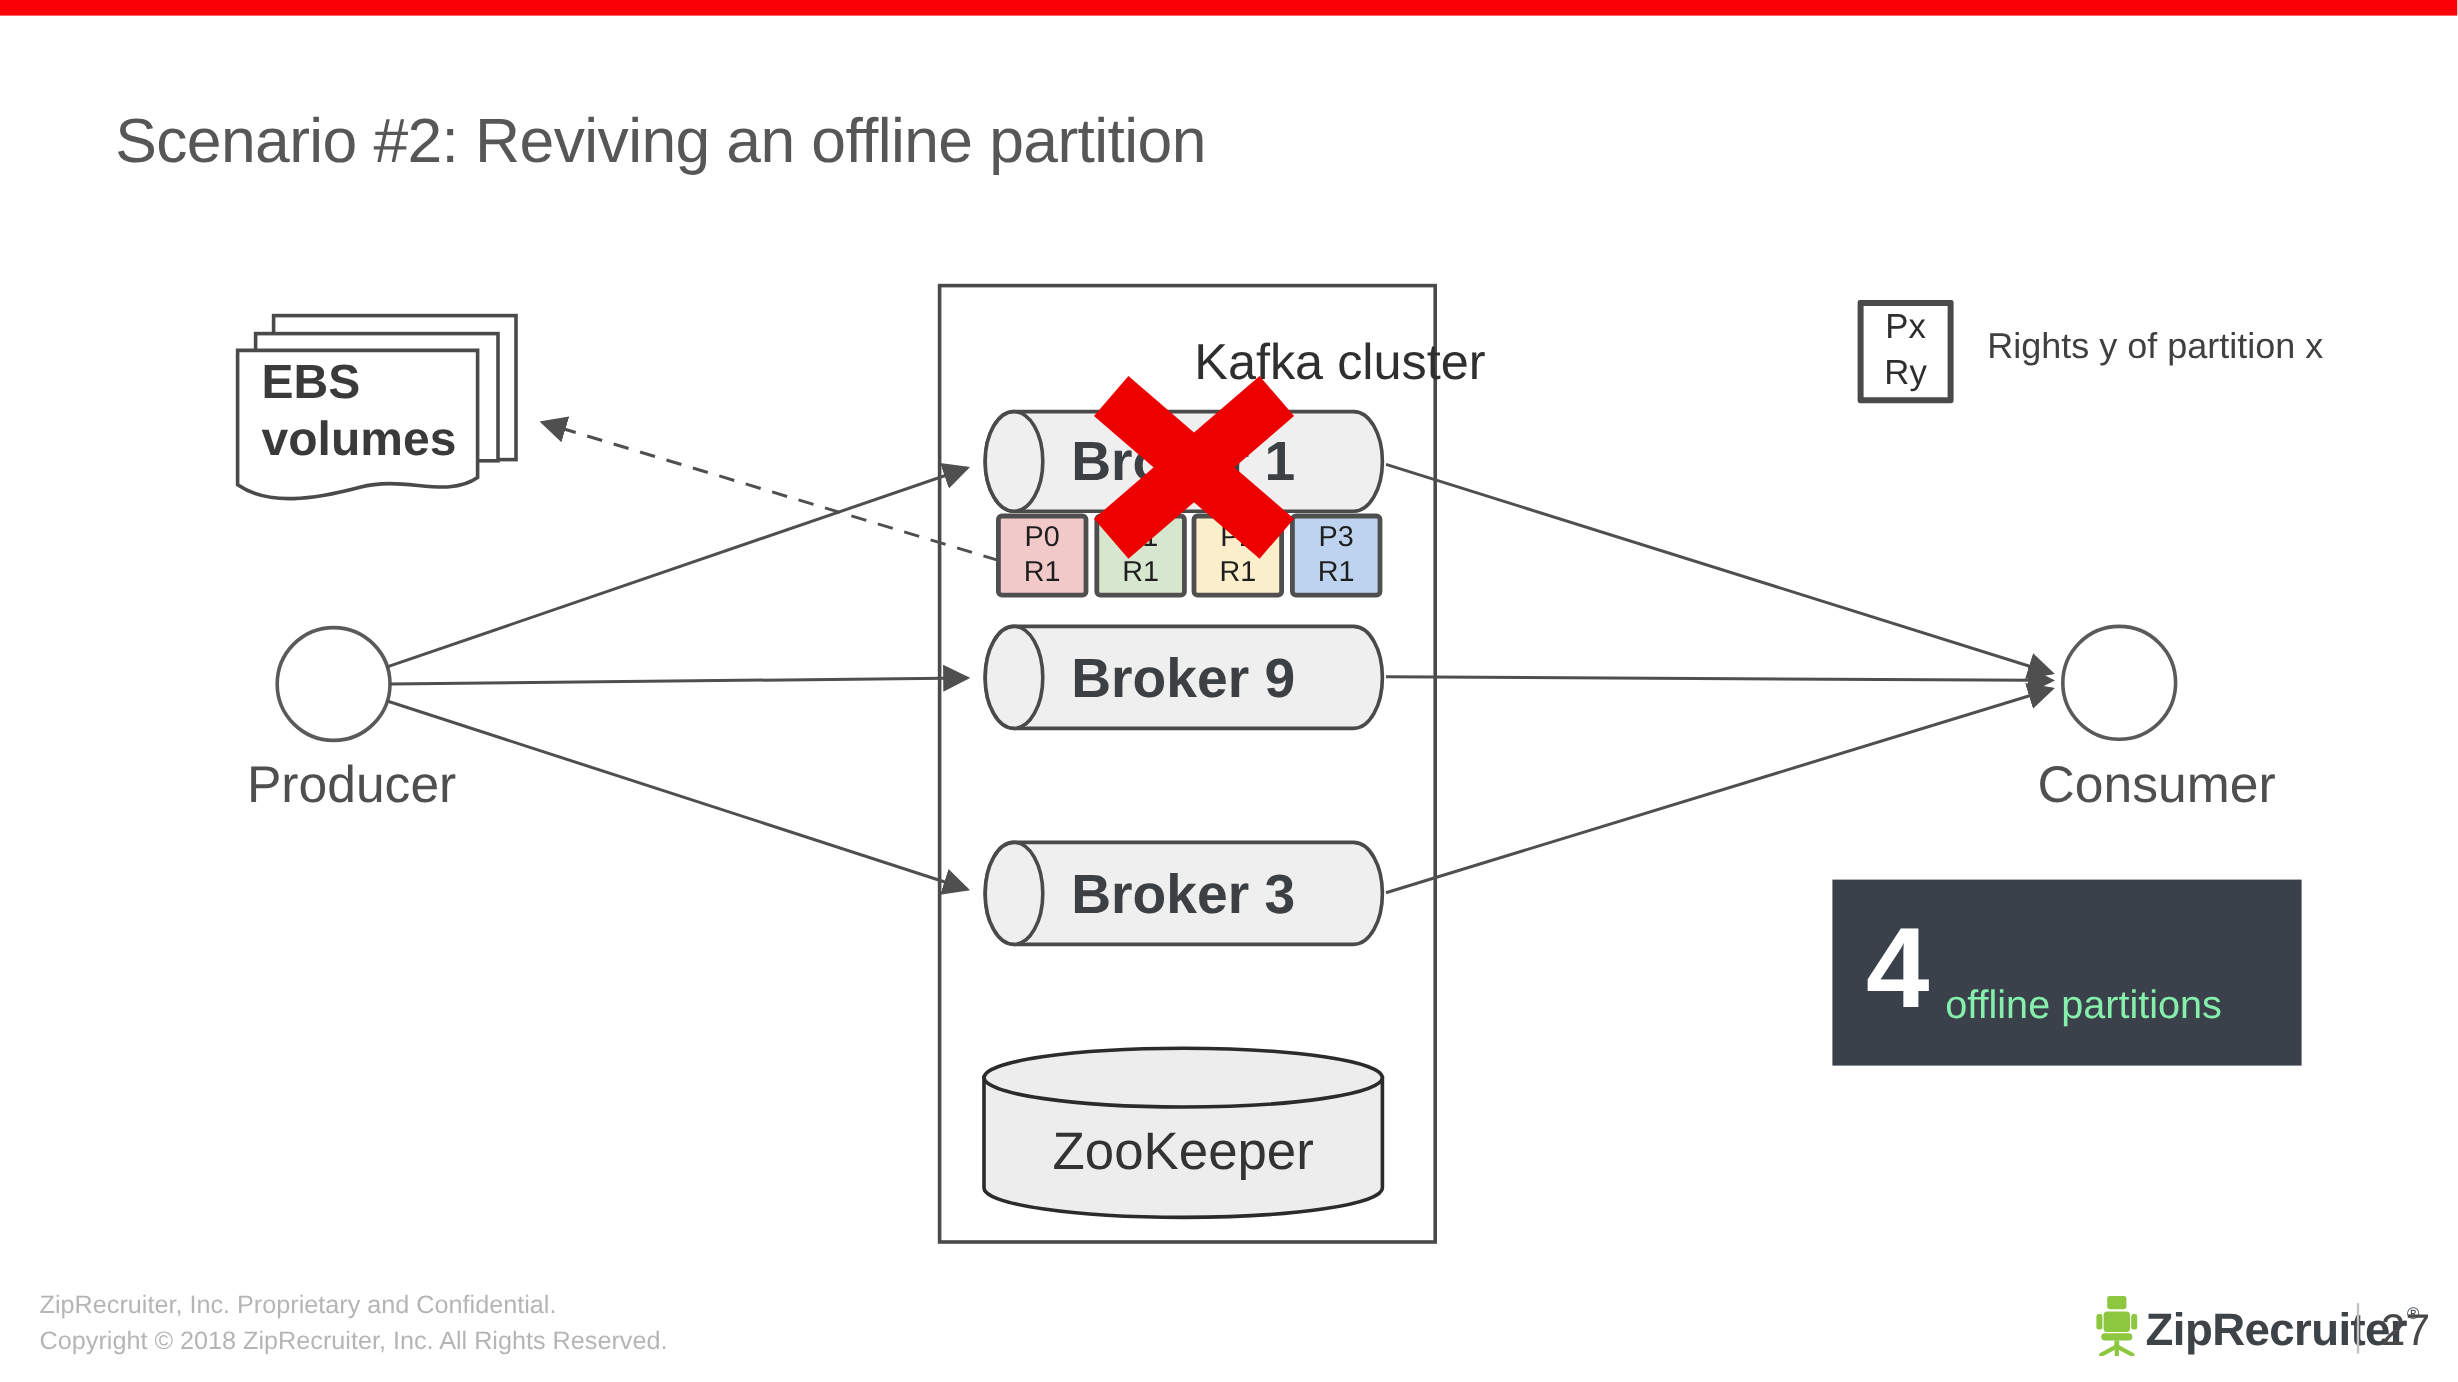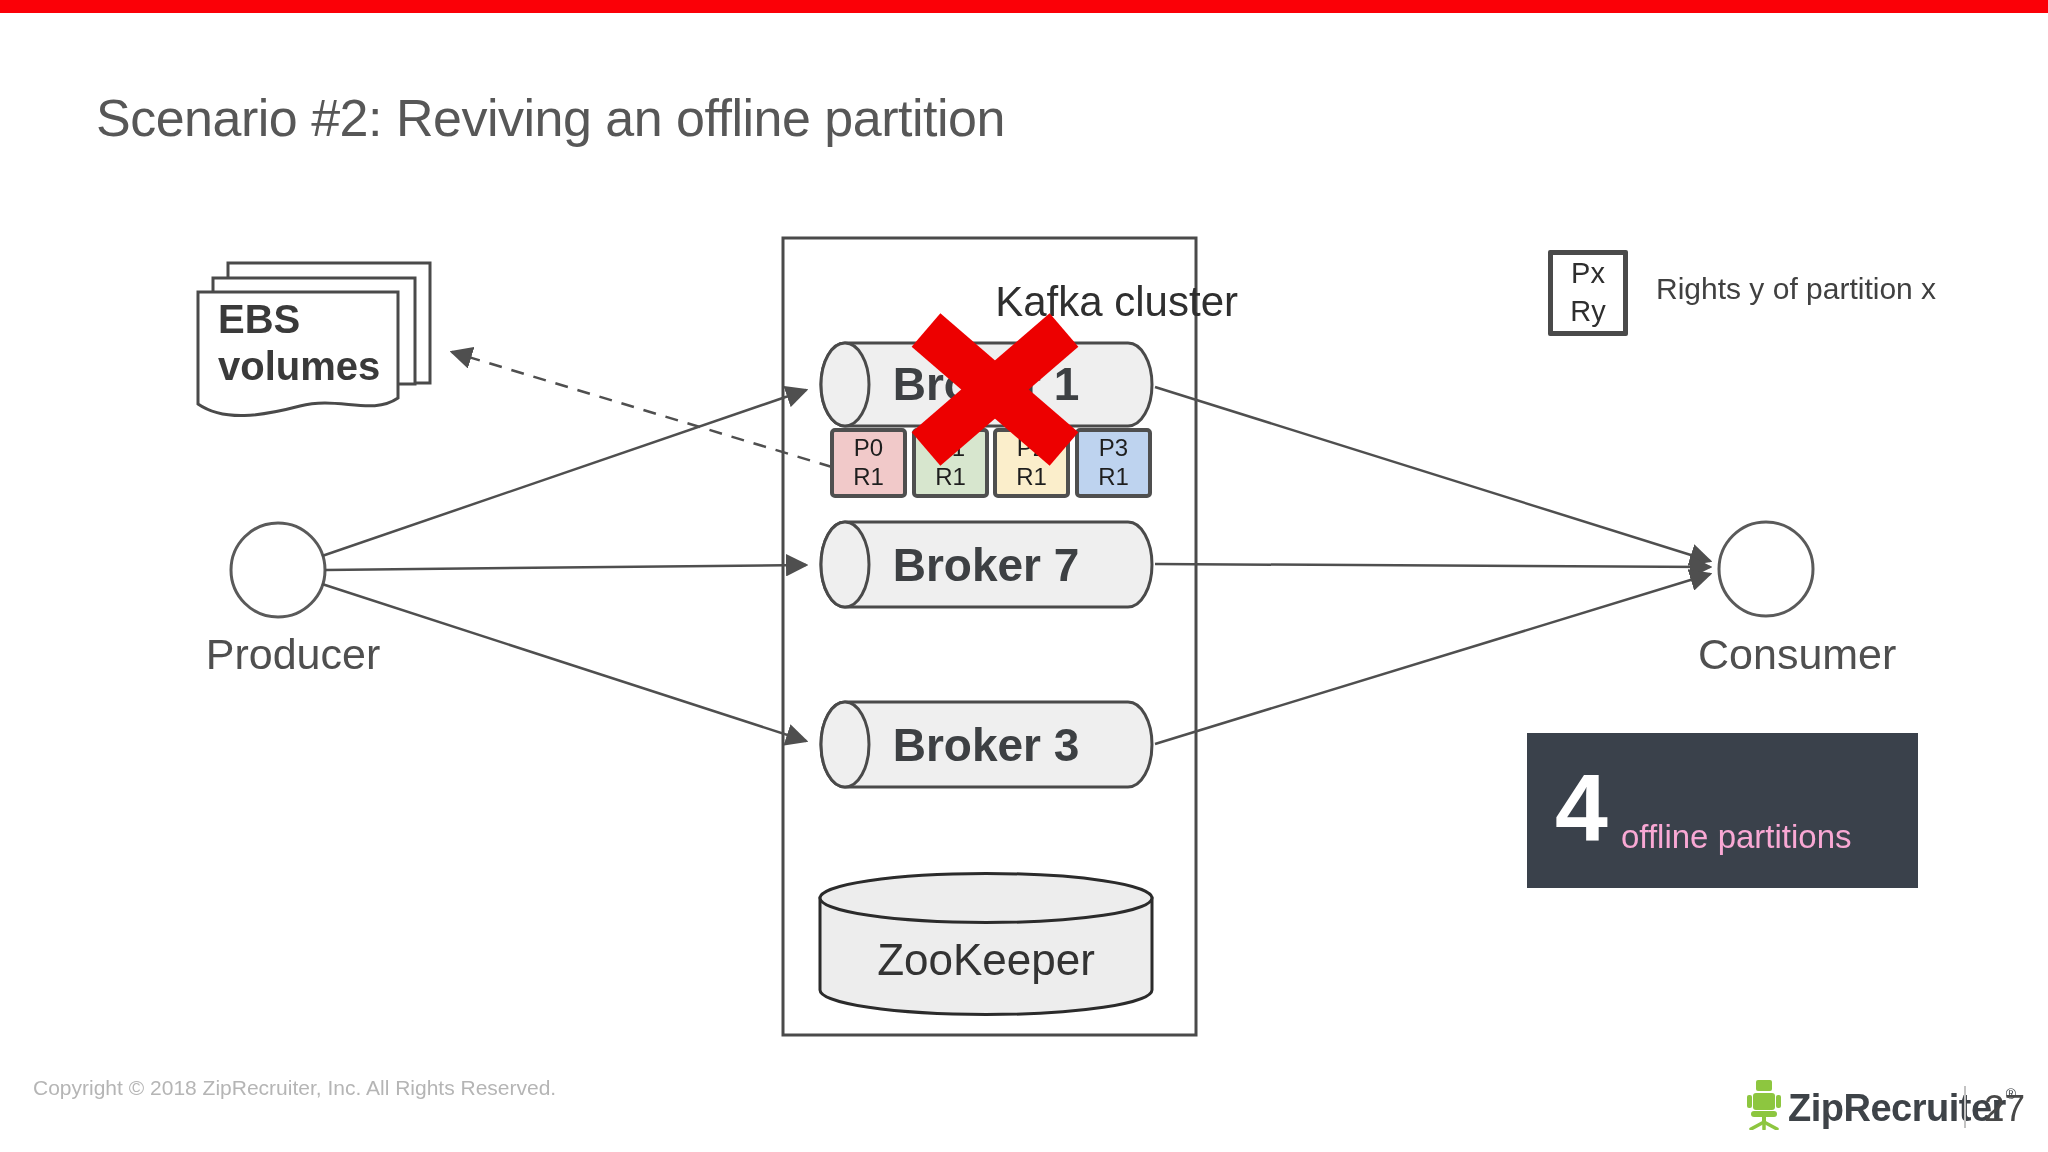--- a/index.html
+++ b/index.html
@@ -20,21 +20,21 @@
   .partition{width:69px;height:62px;border:4px solid #4f4f4f;border-radius:5px;
              display:flex;flex-direction:column;align-items:center;justify-content:center;
              font-size:24px;color:#1e1e1e;line-height:1.2;top:428px;}
   .p0{left:830px;} .p1{left:912px;} .p2{left:993px;} .p3{left:1075px;}
   .legend-box{left:1548px;top:250px;width:70px;height:76px;border:5px solid #4a4a4a;border-radius:2px;
               background:#fff;display:flex;flex-direction:column;align-items:center;justify-content:center;
               font-size:29px;color:#2e2e2e;line-height:1.3;}
   .legend-label{left:1656px;top:272px;font-size:30px;color:#404040;}
   .health-dark{left:1527px;top:733px;width:391px;height:155px;background:#3A414B;}
   .health-count{left:28px;top:27px;font-size:95px;font-weight:700;color:#ffffff;line-height:1;position:absolute;}
-  .health-count-label{left:94px;top:85px;font-size:33px;color:#f9a8d4;position:absolute;}
+  .health-count-label{left:94px;top:85px;font-size:33px;color:#86efac;position:absolute;}
   .health-red{left:1527px;top:888px;width:391px;height:87px;background:#FB0007;
               display:flex;align-items:center;justify-content:center;}
   .health-title{font-size:44px;color:#ffffff;}
   .footer{left:33px;top:1073px;font-size:21px;color:#b5b5b5;line-height:1.45;}
   .brand-text{left:1788px;top:1086px;font-size:38px;font-weight:700;color:#3E4348;letter-spacing:-0.5px;}
   .brand-reg{font-size:14px;vertical-align:22px;font-weight:400;}
   .page-divider{left:1964px;top:1086px;width:2px;height:42px;background:#c2c2c2;}
   .page-number{left:1984px;top:1088px;font-size:37px;color:#484848;}
 </style>
 </head>
@@ -96,21 +96,21 @@
   <div class="abs ebs-label">
     <div>EBS</div>
     <div>volumes</div>
   </div>
 
   <div class="abs node-label producer-label">Producer</div>
   <div class="abs node-label consumer-label">Consumer</div>
 
   <div class="abs cluster-title">Kafka cluster</div>
   <div class="abs broker-label b1">Broker 1</div>
-  <div class="abs broker-label b2">Broker 7</div>
+  <div class="abs broker-label b2">Broker 9</div>
   <div class="abs broker-label b3">Broker 3</div>
   <div class="abs zk-label">ZooKeeper</div>
 
   <div class="abs partition p0" style="background: rgb(241, 201, 201);">
     <span>P0</span>
     <span>R1</span>
   </div>
   <div class="abs partition p1" style="background: rgb(215, 230, 206);">
     <span>P1</span>
     <span>R1</span>
@@ -136,20 +136,21 @@
     <span>Ry</span>
   </div>
   <div class="abs legend-label">Rights y of partition x</div>
 
   <div class="abs health-dark">
     <div class="health-count">4</div>
     <div class="health-count-label">offline partitions</div>
   </div>
 
   <div class="abs footer">
+    <div>ZipRecruiter, Inc. Proprietary and Confidential.</div>
     <div>Copyright © 2018 ZipRecruiter, Inc. All Rights Reserved.</div>
   </div>
 
   <svg class="abs" style="left:1746px;top:1080px;" width="36" height="50" viewBox="0 0 36 50">
     <g fill="#8DC63F">
       <rect x="10" y="0" width="16" height="11" rx="2"></rect>
       <rect x="7" y="13" width="22" height="17" rx="3"></rect>
       <rect x="1" y="15" width="5" height="13" rx="2"></rect>
       <rect x="30" y="15" width="5" height="13" rx="2"></rect>
       <rect x="5" y="31" width="26" height="6" rx="3"></rect>

